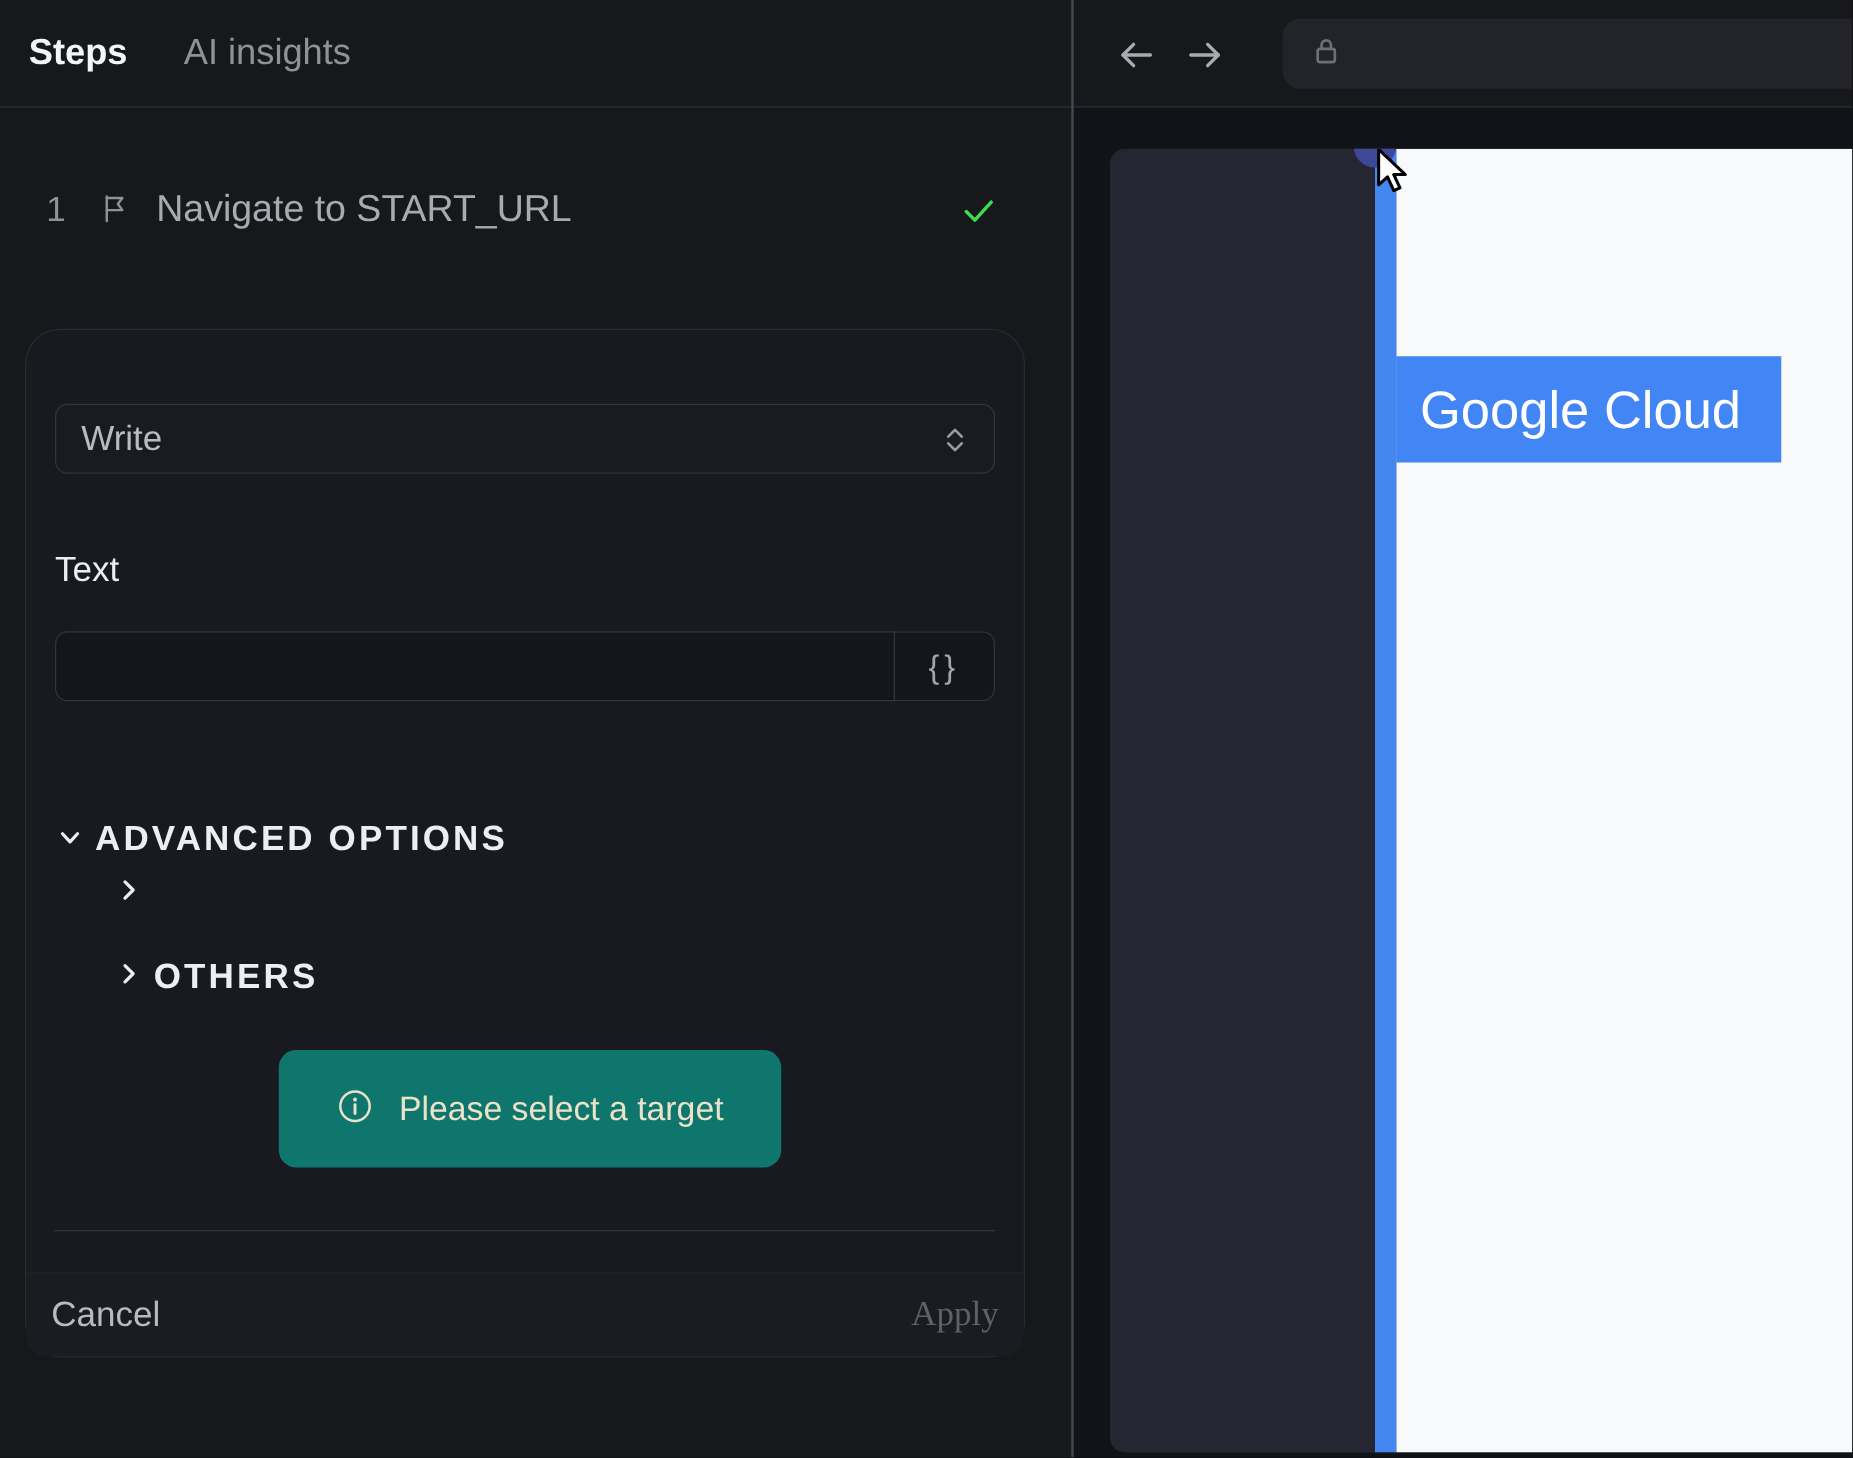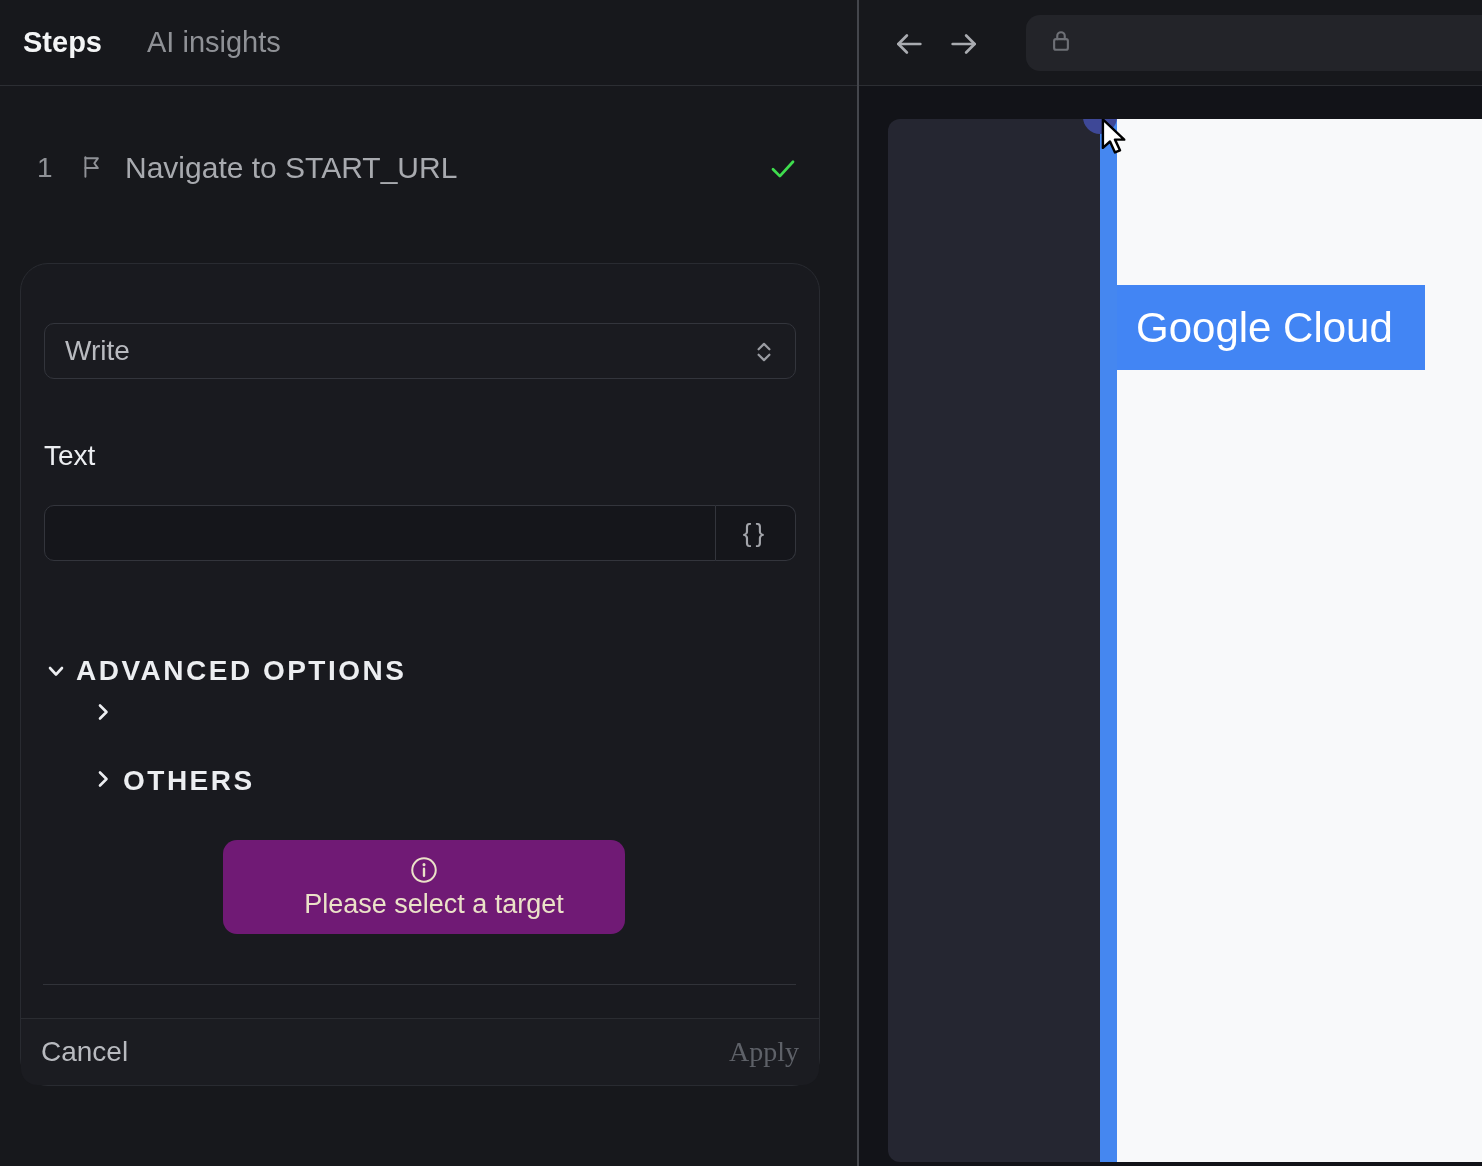--- a/index.html
+++ b/index.html
@@ -38,22 +38,22 @@
                 font-family:"Liberation Sans", sans-serif; }
   .braces-btn { width:80px; height:56px; background:#15161b; border:1px solid #33353c; border-left:none;
                 border-radius:0 10px 10px 0; color:#a3a5ab; font-size:26px; letter-spacing:4px;
                 display:flex; align-items:center; justify-content:center; cursor:pointer; }
 
   .adv-row { position:absolute; left:23px; top:341px; height:34px; display:flex; align-items:flex-end; cursor:pointer;margin-top:48px; }
   .sub-row1 { position:absolute; left:70px; top:433px; height:34px; display:flex; align-items:center; cursor:pointer; }
   .sub-row2 { position:absolute; left:70px; top:500px; height:34px; display:flex; align-items:center; cursor:pointer; }
   .sec-label { color:#eceef1; font-size:28px; font-weight:700; letter-spacing:2.5px; margin-left:8px; white-space:nowrap; }
 
-  .hint { position:absolute; left:202px; top:576px; width:402px; height:94px; background:#701a75;
-          border-radius:14px; display:flex; align-items:center; justify-content:center;flex-direction:column; }
+  .hint { position:absolute; left:202px; top:576px; width:402px; height:94px; background:#0f766e;
+          border-radius:14px; display:flex; align-items:center; justify-content:center; }
   .hint-text { color:#ebe2c8; font-size:27px; margin-left:20px; white-space:nowrap; }
 
   .inset-divider { position:absolute; left:22px; top:720px; width:753px; height:1px; background:#313339; }
 
   .card-footer { position:absolute; left:0; bottom:0; width:100%; height:67px; background:#1b1c21;
                  border-top:1px solid #2a2c31; border-radius:0 0 16px 16px;
                  display:flex; align-items:center; justify-content:space-between; padding:0 20px; }
   .btn-cancel { color:#b8babf; font-size:28px; cursor:pointer; background:none; border:none;
                 font-family:"Liberation Sans", sans-serif; }
   .btn-apply { color:#5e6168; font-size:28px; cursor:pointer; background:none; border:none;

